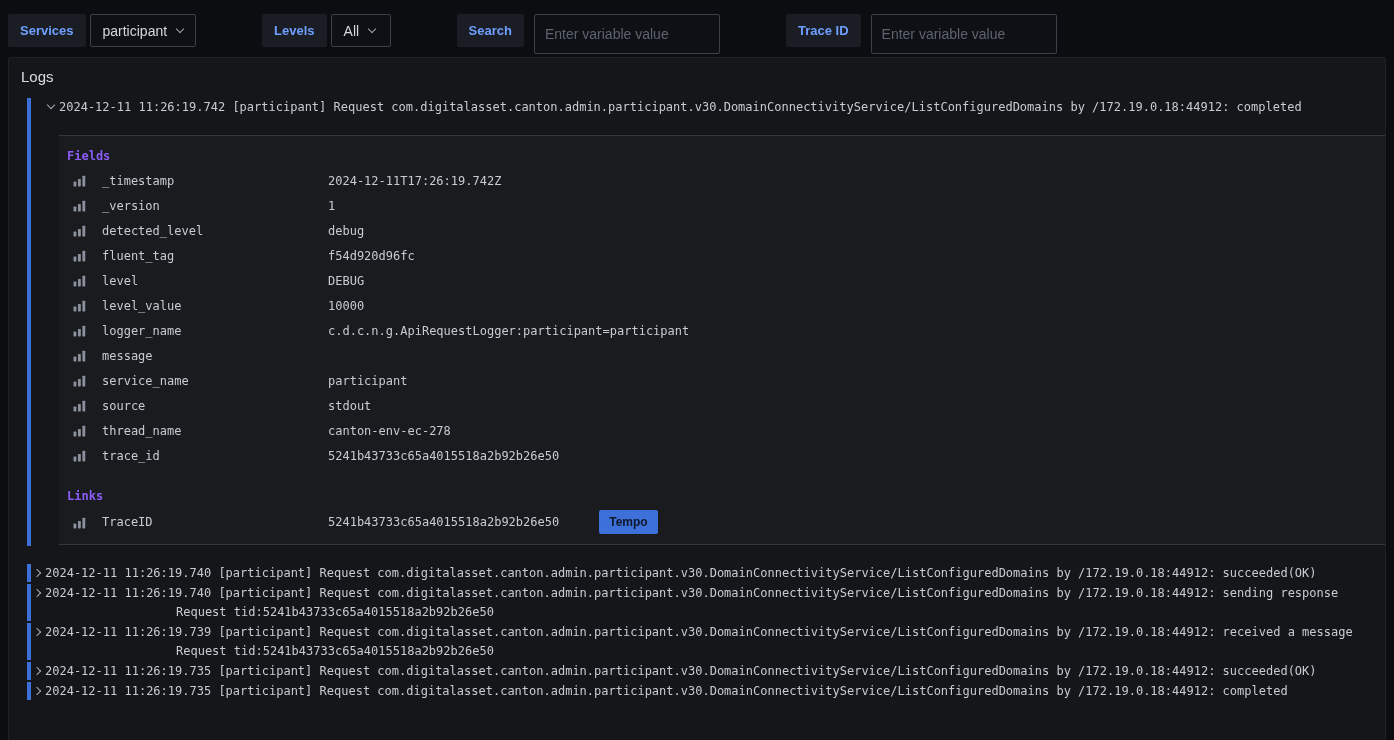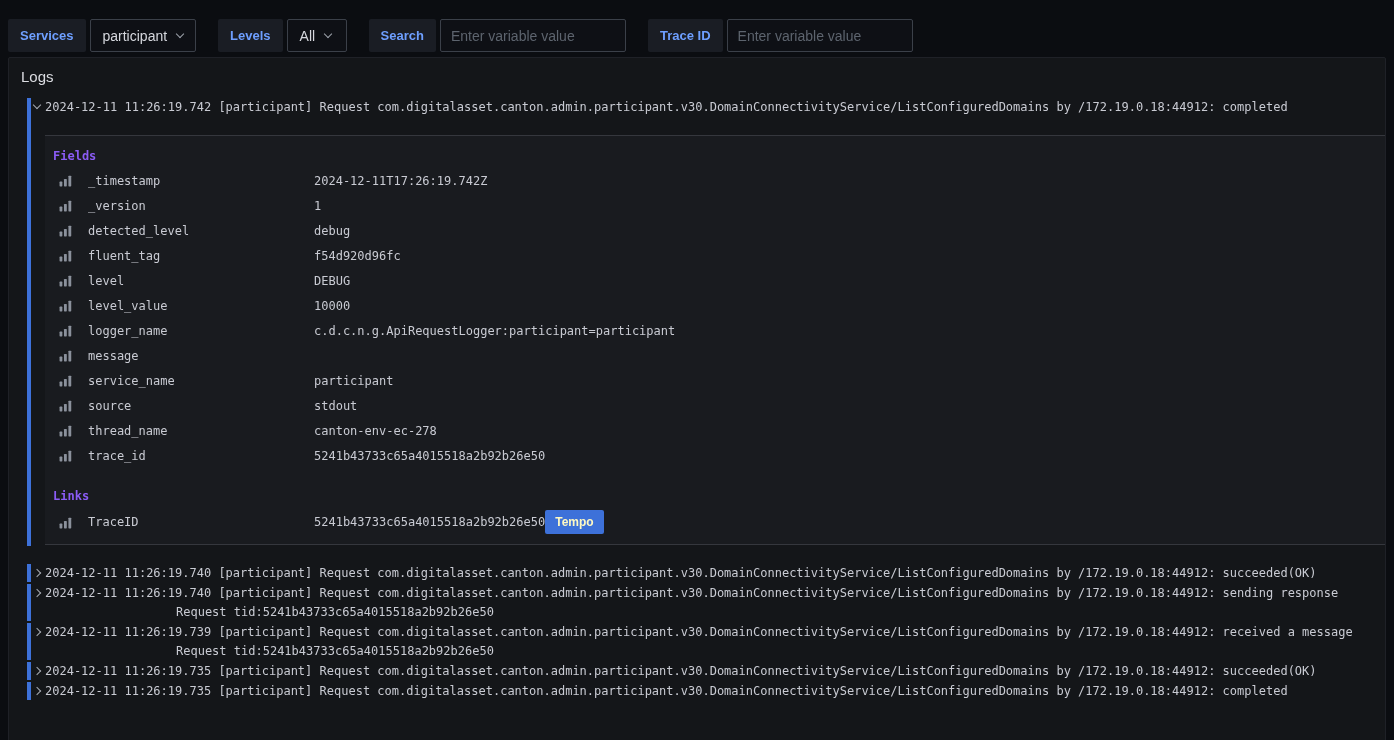--- a/index.html
+++ b/index.html
@@ -15,43 +15,43 @@
     --text-main:#d5d7dd;
     --text-mono:#c9cbd3;
     --text-dim:#5d646e;
     --icon-gray:#8b919c;
   }
   *{box-sizing:border-box;margin:0;padding:0;}
   html,body{width:1394px;height:740px;overflow:hidden;}
   body{background:var(--bg-body);font-family:"Liberation Sans",sans-serif;position:relative;}
 
   
-  .toolbar{display:flex;align-items:center;padding:14px 0 0 8px;height:57px;}
+  .toolbar{display:flex;align-items:flex-start;padding:14px 0 0 8px;height:57px;gap:44px;}
   .var-group{display:flex;align-items:stretch;margin-right:22px;}
   .var-label{display:flex;align-items:center;height:33px;padding:0 12px;margin-right:4px;
     background:var(--bg-label);border-radius:2px;color:var(--accent);
     font-size:13px;font-weight:600;}
   .var-select{display:flex;align-items:center;height:33px;padding:0 12px;min-width:60px;
     background:var(--bg-input);border:1px solid var(--border-input);border-radius:2px;
     color:var(--text-main);font-size:14px;font-weight:500;cursor:pointer;}
   .caret{width:6px;height:6px;border-right:1.5px solid #9da2ab;border-bottom:1.5px solid #9da2ab;
     transform:rotate(45deg);margin-left:10px;margin-top:-4px;display:inline-block;}
-  .var-input{height:33px;width:186px;padding:0 10px;background:var(--bg-input);
+  .var-input{height:40px;width:186px;margin-left:6px;padding:0 10px;background:var(--bg-input);
     border:1px solid var(--border-input);border-radius:2px;color:var(--text-main);font-size:14px;
     font-family:"Liberation Sans",sans-serif;outline:none;}
   .var-input::placeholder{color:var(--text-dim);}
 
   
   .panel{position:absolute;left:8px;right:8px;top:57px;height:860px;background:var(--bg-panel);
     border:1px solid var(--border-panel);border-radius:2px;}
   .panel-title{margin:10px 0 13px 12px;color:#dcdde2;font-size:15px;font-weight:500;cursor:pointer;}
 
   .logs-list{margin-left:18px;}
   .log-entry{border-left:4px solid var(--stripe);padding:1px 0;margin-bottom:2px;}
-  .log-entry.expanded{margin-bottom:18px;}
+  .log-entry.expanded{margin-bottom:18px;padding-left:14px;}
   .log-line{display:flex;align-items:center;line-height:16px;cursor:pointer;}
   .chev{width:10px;height:12px;position:relative;flex:0 0 10px;margin-left:1px;}
   .chev::after{content:'';position:absolute;top:3px;left:2px;width:5px;height:5px;
     border-right:1.5px solid #a6aab2;border-bottom:1.5px solid #a6aab2;transform:rotate(-45deg);}
   .chev.down::after{transform:rotate(45deg);top:1px;}
   .log-text,.log-cont{font-family:"DejaVu Sans Mono",monospace;font-size:12px;color:var(--text-mono);white-space:pre;}
   .log-text{margin-left:3px;}
   .log-cont{padding-left:145px;line-height:16px;padding-top:3px;}
 
   
@@ -59,22 +59,22 @@
     background:rgba(204,204,220,0.03);
     border-top:1px solid rgba(204,204,220,0.16);border-bottom:1px solid rgba(204,204,220,0.16);}
   .detail-header{font-family:"DejaVu Sans Mono",monospace;font-size:12px;font-weight:bold;
     color:#8b5cf6;line-height:24px;}
   .detail-header.links{margin-top:16px;}
   .detail-row{display:flex;align-items:center;height:25px;padding-left:6px;}
   .detail-row.link-row{height:28px;}
   .stat-icon{width:13px;height:13px;flex:0 0 13px;margin-right:16px;color:var(--icon-gray);cursor:pointer;display:inline-flex;}
   .detail-name{width:226px;flex:0 0 226px;font-family:"DejaVu Sans Mono",monospace;font-size:12px;color:var(--text-mono);}
   .detail-value{font-family:"DejaVu Sans Mono",monospace;font-size:12px;color:var(--text-mono);white-space:pre;}
-  .tempo-btn{height:24px;padding:0 10px;background:var(--btn-blue);border:none;
-    border-radius:2px;color:#fef9c3;font-size:12px;font-weight:700;font-family:"Liberation Sans",sans-serif;cursor:pointer;}
+  .tempo-btn{margin-left:40px;height:24px;padding:0 10px;background:var(--btn-blue);border:none;
+    border-radius:2px;color:#0f172a;font-size:12px;font-weight:700;font-family:"Liberation Sans",sans-serif;cursor:pointer;}
 </style>
 </head>
 <body>
 
 <div class="toolbar">
   <div class="var-group">
     <div class="var-label">Services</div>
     <div class="var-select">
       <span>participant</span>
       <span class="caret"></span>

